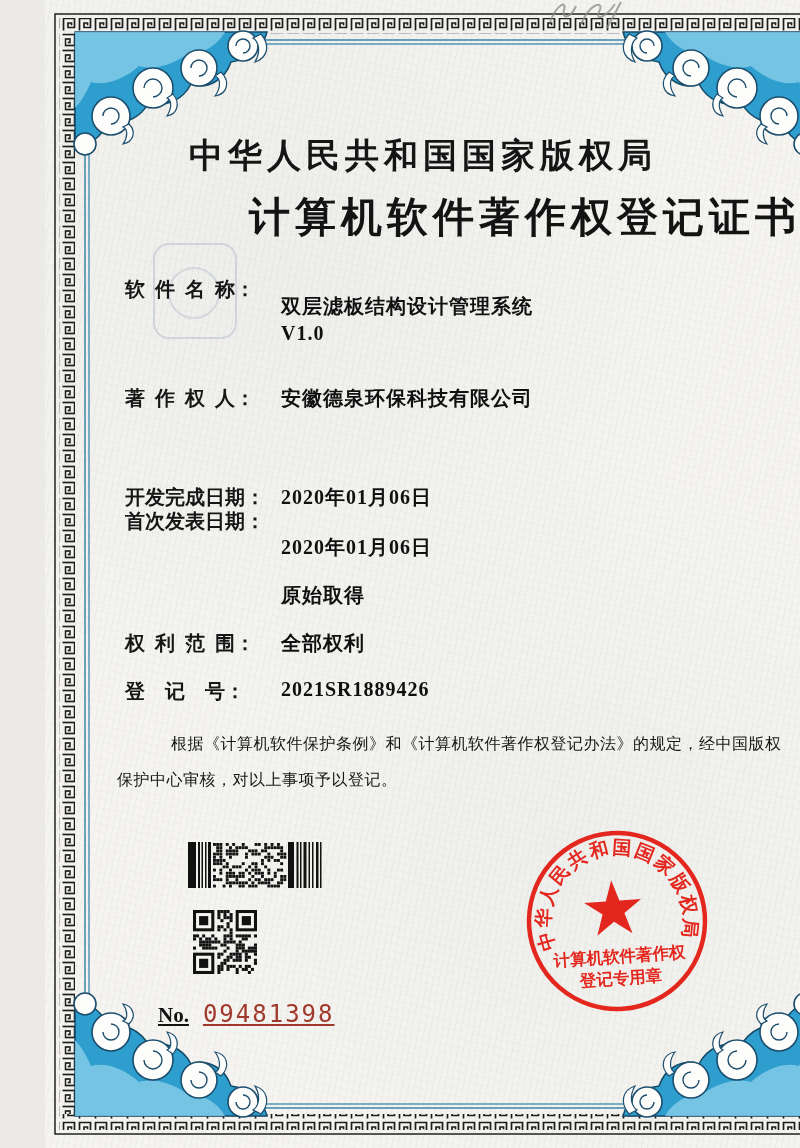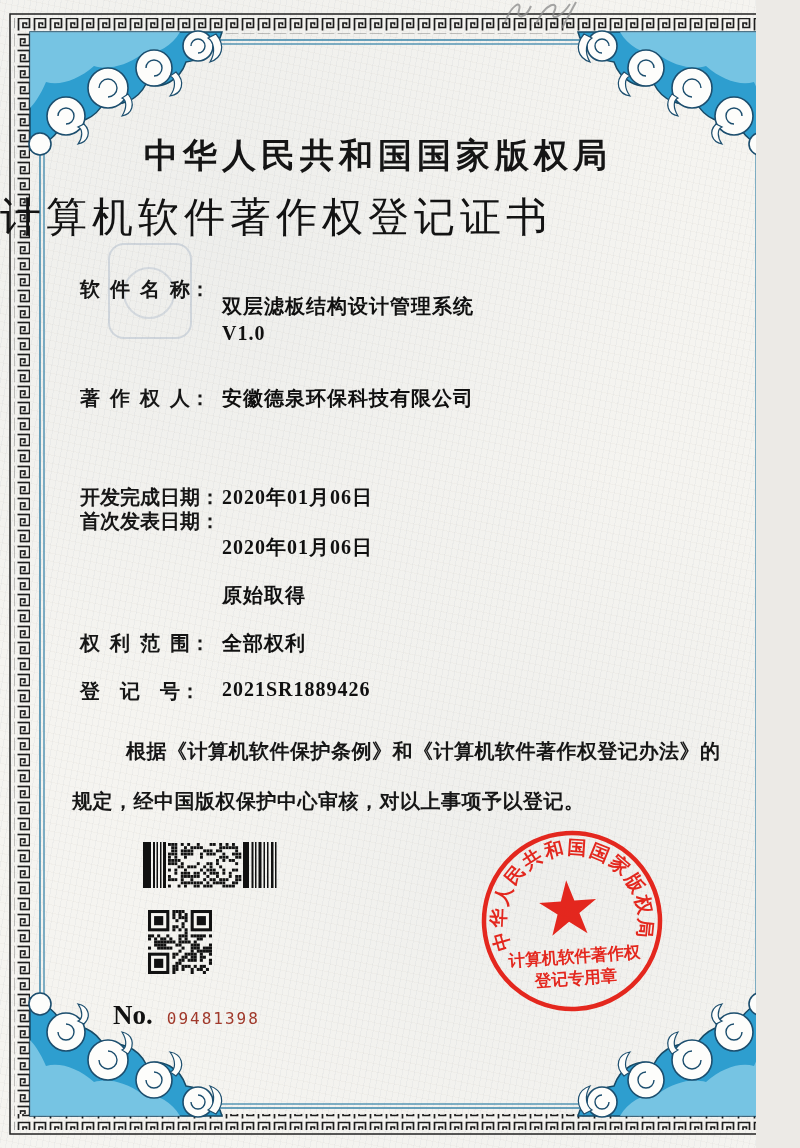--- a/index.html
+++ b/index.html
@@ -9,53 +9,54 @@
     background:#eceae6;
   }
   .page{
     position:relative;width:756px;height:1148px;overflow:hidden;
     background-color:#f5f4f0;
     background-image:
       repeating-linear-gradient(100deg, rgba(90,110,140,.05) 0 1px, transparent 1px 6px),
       repeating-linear-gradient(12deg, rgba(140,120,95,.04) 0 1px, transparent 1px 8px),
       radial-gradient(circle at 30% 22%, rgba(120,140,160,.06), transparent 45%),
       radial-gradient(circle at 70% 75%, rgba(120,140,160,.05), transparent 40%);
+    margin-left: 45px;
   }
   .abs{position:absolute;}
   svg text{user-select:none;}
   .frame-svg{left:0;top:0;z-index:1;}
 
   .issuer{
     left:0;right:0;top:133px;text-align:center;
     font-size:34px;font-weight:bold;color:#151515;letter-spacing:5px;z-index:3;
   }
   .cert-title{
-    left:0;right:0;top:190px;text-align:left;
-    font-size:41px;font-weight:normal;color:#131313;letter-spacing:5px;z-index:3;
+    left:0;right:0;top:190px;text-align:right;
+    font-size:41px;font-weight:bold;color:#131313;letter-spacing:5px;z-index:3;
   }
   .cert-no{
     left:488px;top:250px;font-size:18px;font-weight:bold;color:#1a1a1a;z-index:3;white-space:nowrap;
   }
   .cert-no .v{margin-left:14px;}
   .field-label{
     left:80px;font-size:20px;font-weight:bold;color:#161616;z-index:3;white-space:pre;
   }
   .field-value{
-    left:222px;font-size:20px;font-weight:bold;color:#101010;z-index:3;white-space:pre;letter-spacing:1px;
+    left:236px;font-size:20px;font-weight:bold;color:#101010;z-index:3;white-space:pre;letter-spacing:1px;
   }
   .statement{
     left:72px;top:726px;width:668px;margin:0;
-    font-size:20px;font-weight:bold;color:#161616;line-height:50px;
+    font-size:16px;font-weight:normal;color:#161616;line-height:36px;
     text-indent:54px;letter-spacing:.5px;z-index:3;
   }
   .no-row{left:113px;top:1000px;z-index:3;white-space:nowrap;}
-  .no-row .no-label{font-size:27px;font-weight:bold;color:#111;}
+  .no-row .no-label{font-size:21px;font-weight:bold;color:#111;text-decoration:underline;}
   .no-row .no-value{
     font-family:"DejaVu Sans Mono","Liberation Mono",monospace;
-    font-size:16px;color:#a0392b;margin-left:14px;letter-spacing:2px;
+    font-size:24px;color:#a0392b;margin-left:14px;letter-spacing:2px;text-decoration:underline;
   }
   .issue-date{
     left:487px;top:1006px;font-size:24px;font-weight:bold;color:#141414;z-index:2;letter-spacing:1px;
   }
   .barcode{left:143px;top:842px;z-index:3;}
   .qrcode{left:148px;top:910px;z-index:3;}
   .seal{left:477px;top:826px;z-index:4;opacity:.92;}
   .emboss{
     left:108px;top:243px;width:80px;height:92px;border-radius:16px;
     border:2px solid rgba(150,165,190,.35);z-index:2;

